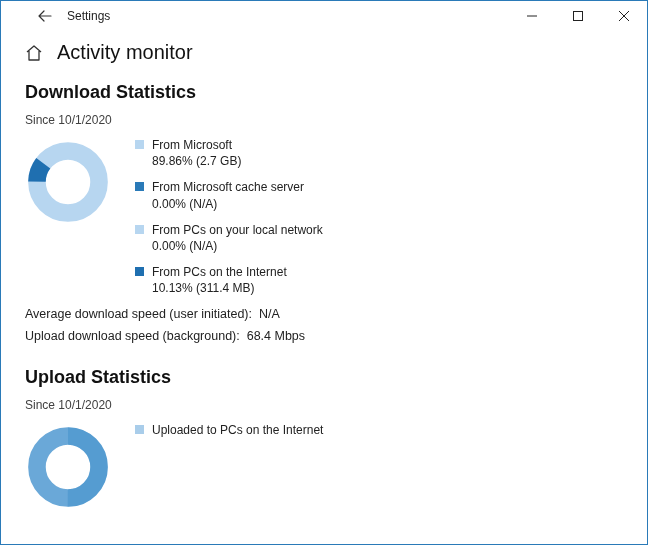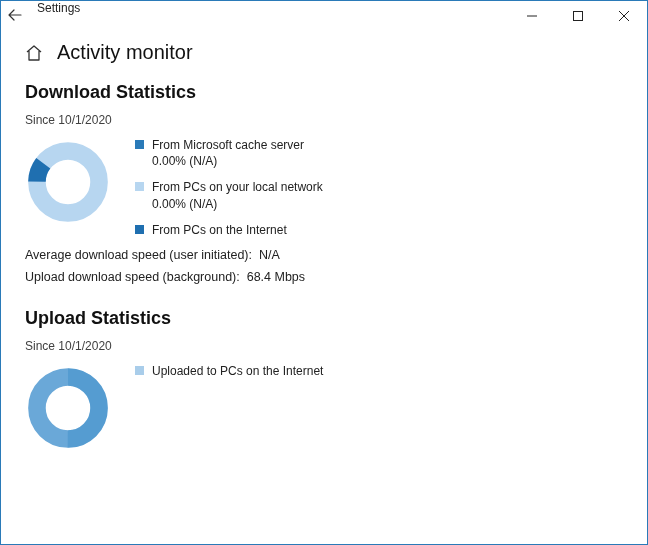--- a/index.html
+++ b/index.html
@@ -8,22 +8,24 @@
     background: #fff;
     color: #000;
     width: 648px;
     height: 545px;
     border: 1px solid #2a7ab8;
     overflow: hidden;
     font-size: 12px;
   }
   .titlebar {
     display: flex;
+    align-items: center;
     height: 30px;
     padding-left: 0;
+    margin-left: 30px;
   }
   .titlebar .back-btn {
     width: 28px; height: 28px;
     display: flex; align-items: center; justify-content: center;
     font-size: 14px;
     color: #333;
   }
   .titlebar .title {
     margin-left: 8px;
     font-size: 12px;
@@ -147,37 +149,45 @@
 
   <div class="stats-block">
     <div class="donut-wrap">
       <svg width="82" height="82" viewBox="0 0 42 42">
         <circle cx="21" cy="21" r="15.9" fill="none" stroke="#b7d6f0" stroke-width="9"></circle>
         <circle cx="21" cy="21" r="15.9" fill="none" stroke="#1f6fb0" stroke-width="9" stroke-dasharray="10.13 89.87" stroke-dashoffset="25" transform="rotate(-90 21 21)"></circle>
       </svg>
     </div>
     <div class="legend">
       <div class="legend-item">
+        <span class="swatch" style="background:#b7d6f0"></span>
+        <div>
+          <div>From Microsoft</div>
+          <div>89.86%  (2.7 GB)</div>
+        </div>
+      </div>
+      <div class="legend-item">
         <span class="swatch" style="background:#2a7ab8"></span>
         <div>
           <div>From Microsoft cache server</div>
           <div>0.00%  (N/A)</div>
         </div>
       </div>
       <div class="legend-item">
         <span class="swatch" style="background:#b7d6f0"></span>
         <div>
           <div>From PCs on your local network</div>
           <div>0.00%  (N/A)</div>
         </div>
       </div>
       <div class="legend-item">
         <span class="swatch" style="background:#1f6fb0"></span>
         <div>
           <div>From PCs on the Internet</div>
+          <div>10.13%  (311.4 MB)</div>
         </div>
       </div>
     </div>
   </div>
 
   <div class="metric-line">
     <span>Average download speed (user initiated):</span>&nbsp;&nbsp;<span>N/A</span>
   </div>
   <div class="metric-line">
     <span>Upload download speed (background):</span>&nbsp;&nbsp;<span>68.4 Mbps</span>

